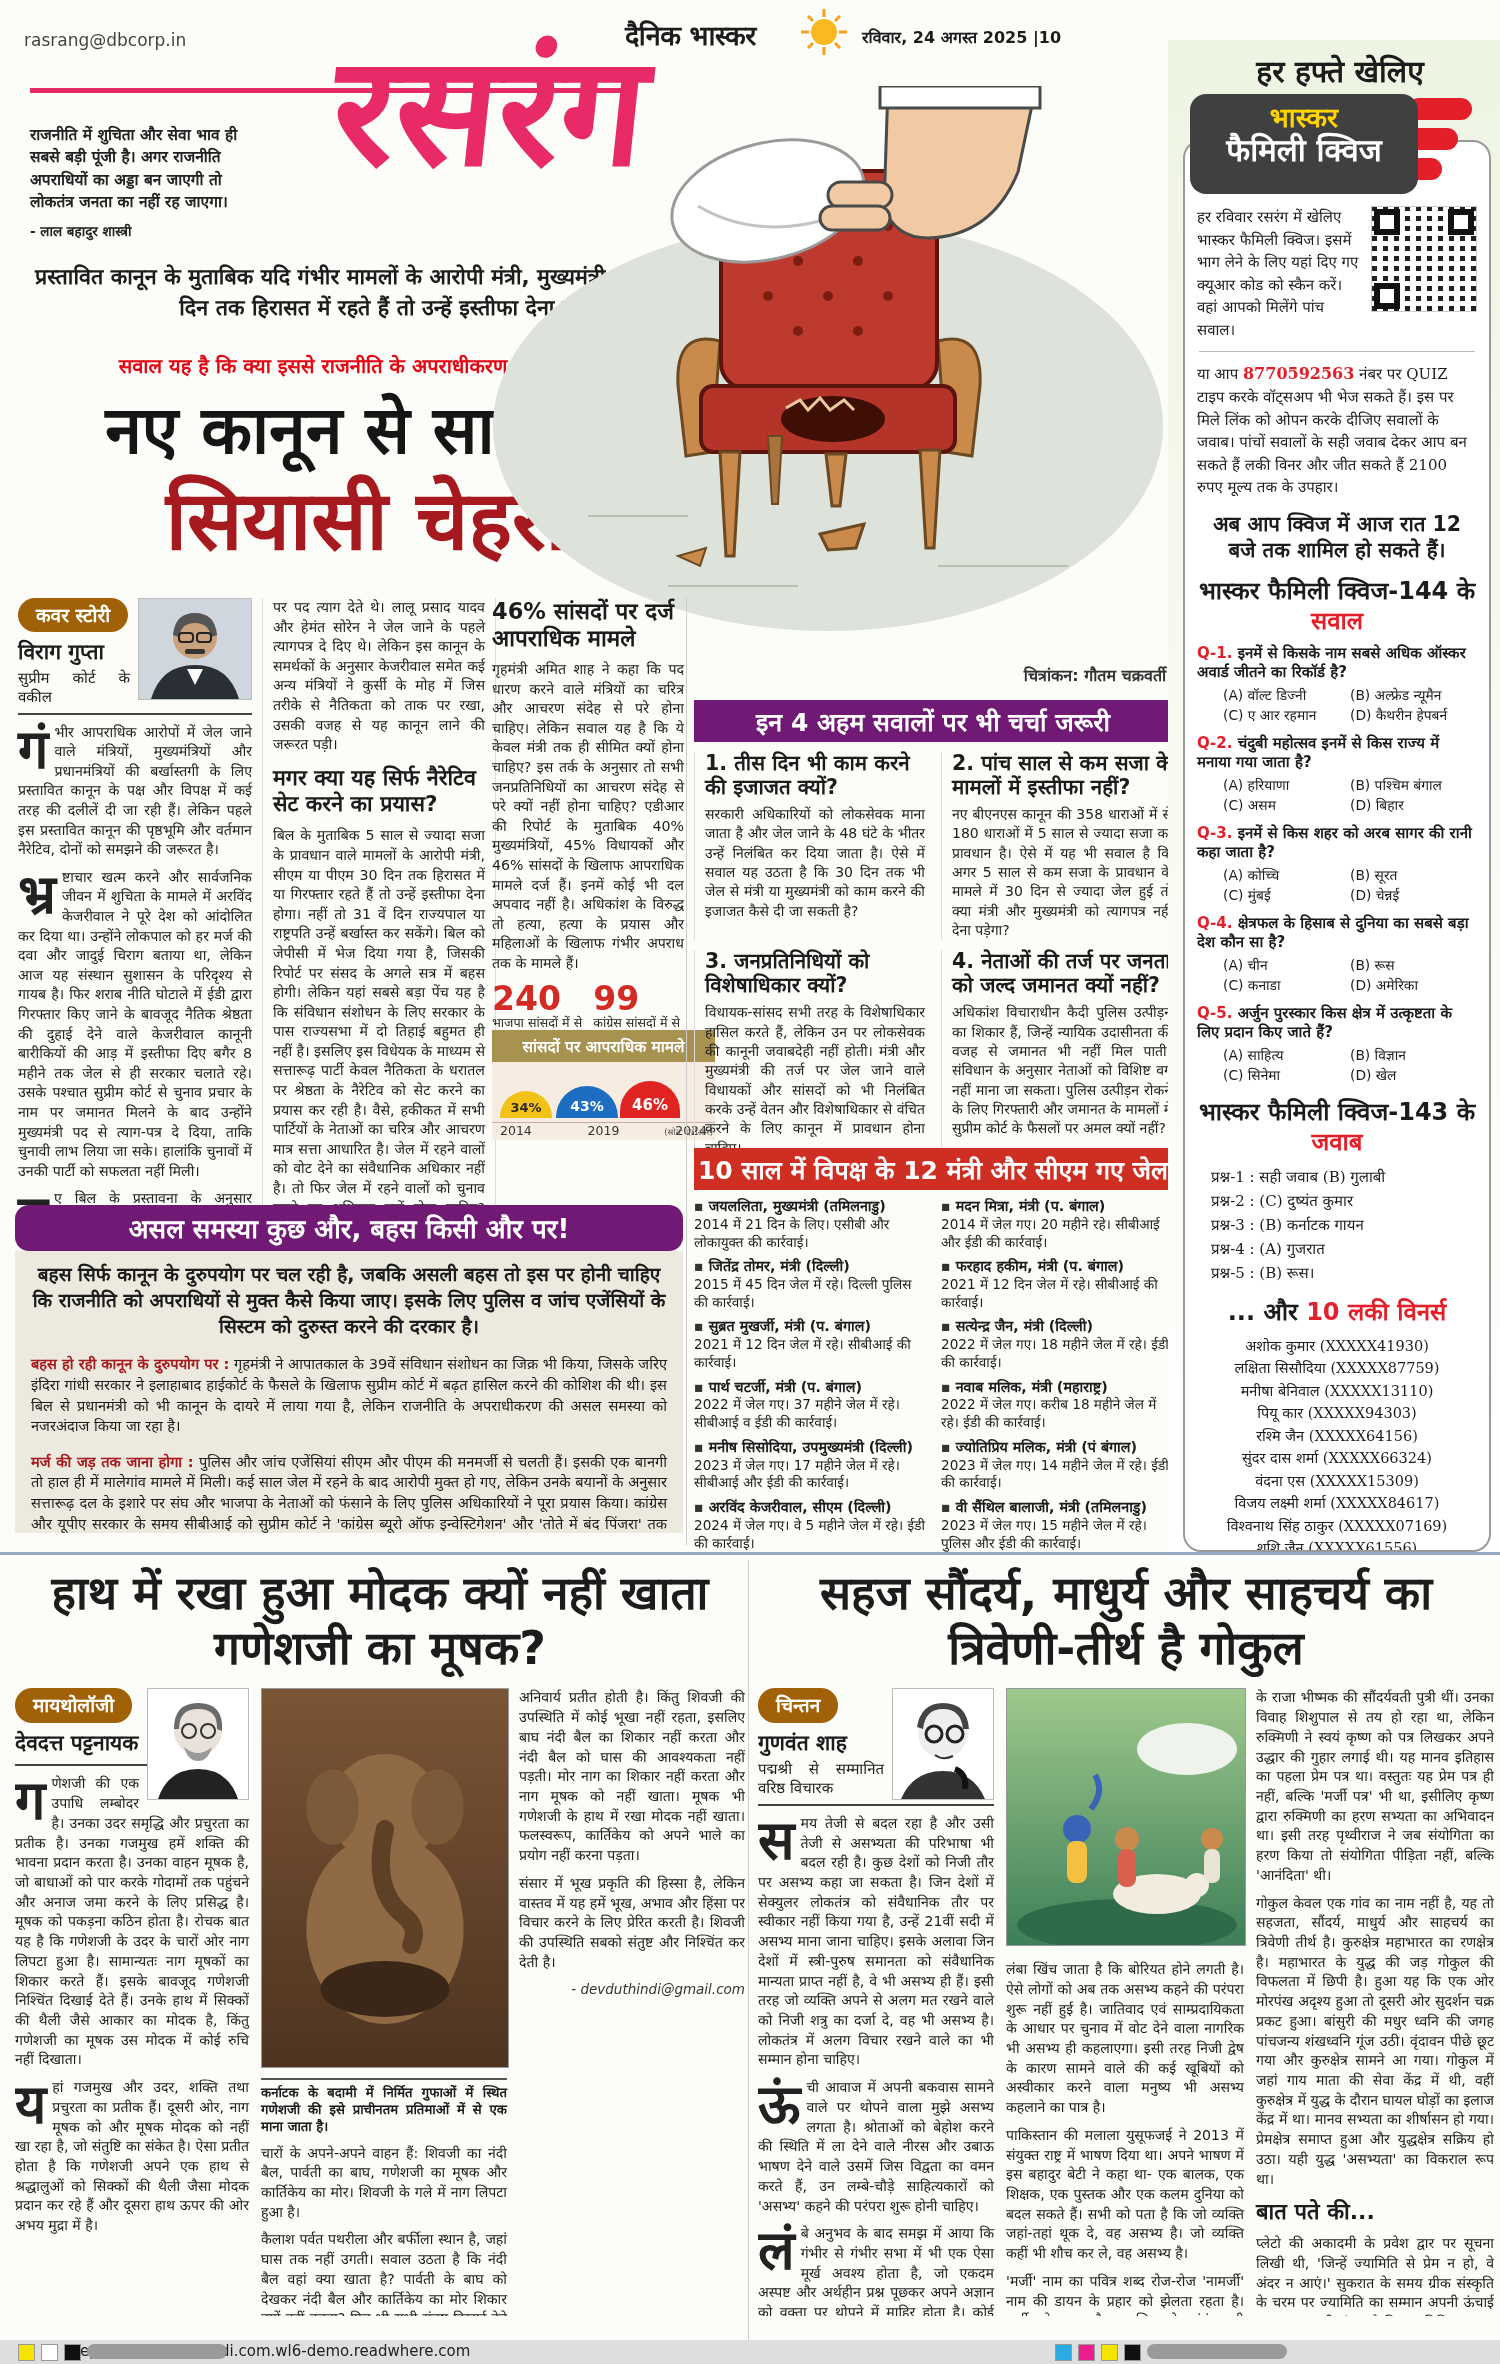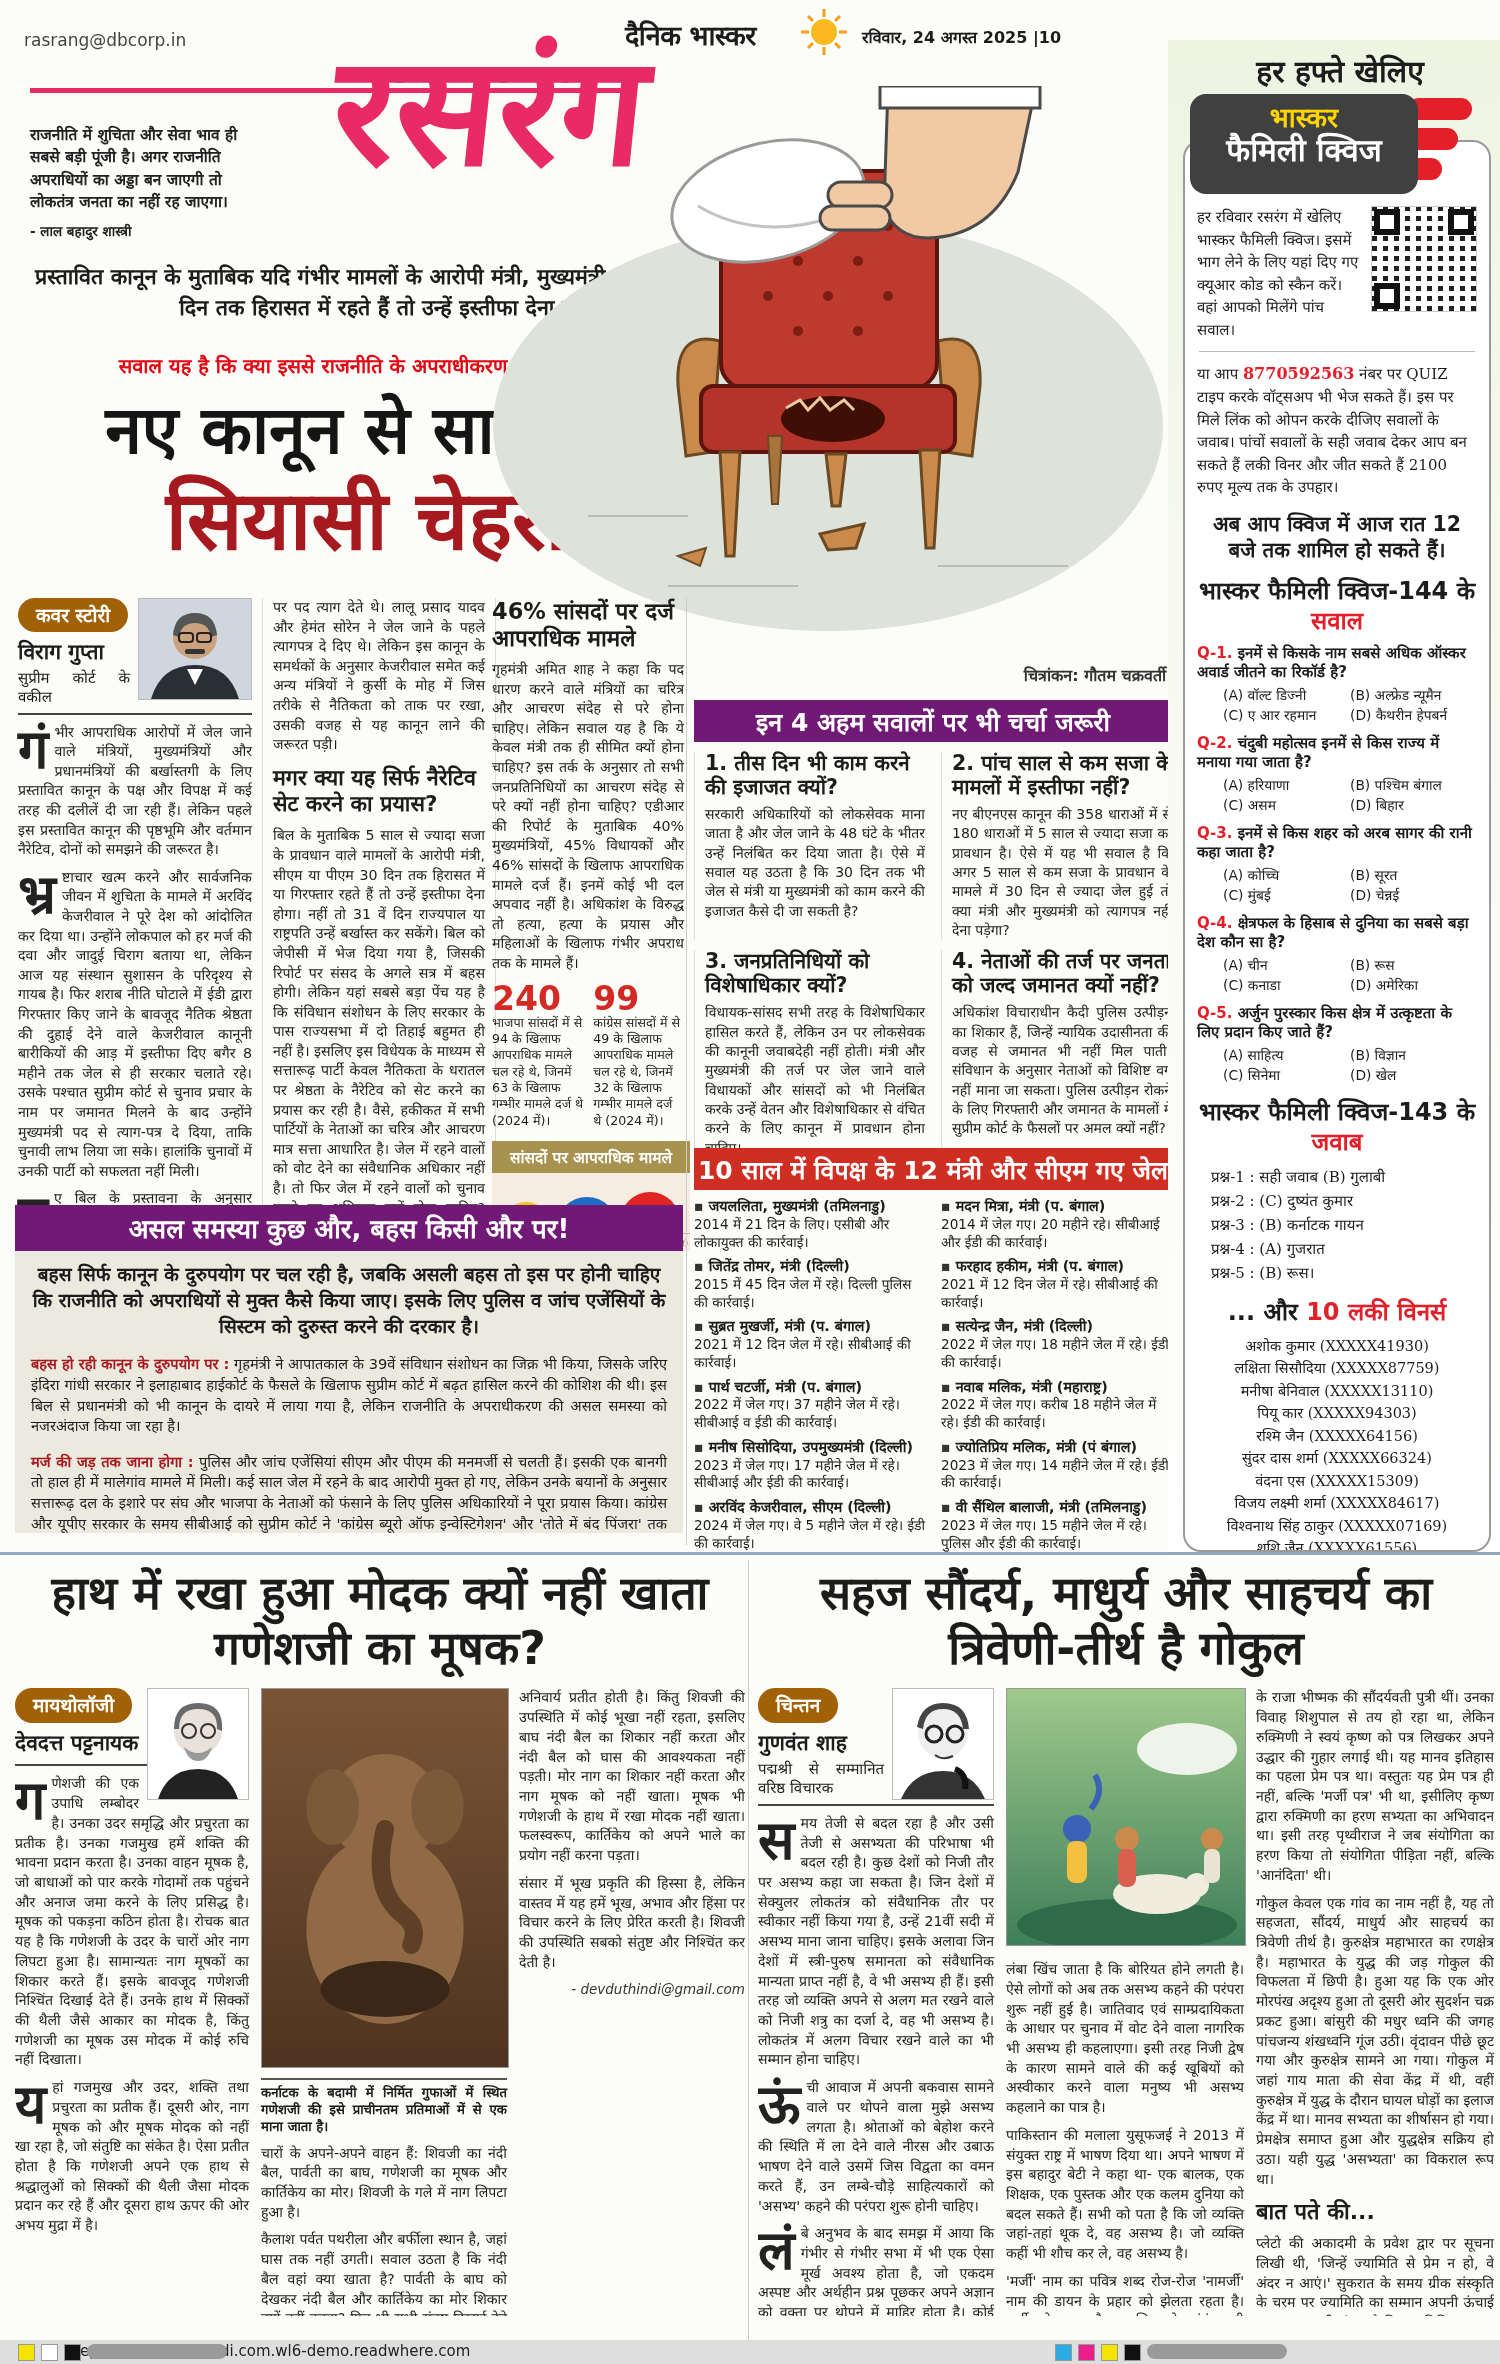--- a/index.html
+++ b/index.html
@@ -62,21 +62,21 @@
   .aphoto{float:right;margin:0 0 6px 8px;border:1px solid #bbb;}
   .aname{font-size:21px;font-weight:800;margin:6px 0 2px;}
   .arole{font-size:15px;line-height:1.25;margin-bottom:6px;}
   .arule{height:2px;background:#444;margin:6px 0 8px;}
   .dropcap::first-letter{font-size:54px;font-weight:800;float:left;line-height:.85;margin:4px 6px 0 0;color:#222;}
   .subhead2{font-size:21.5px;font-weight:800;line-height:1.2;margin:10px 0;text-align:left;}
   .c3 h3{font-size:22.5px;font-weight:800;line-height:1.2;margin:0 0 8px;text-align:left;}
   .stats{display:flex;gap:10px;margin-top:4px;}
   .stat .n{font-size:33px;font-weight:800;color:#d42a24;line-height:1;}
   .stat .s{font-size:12.6px;line-height:1.3;text-align:left;}
-  .chartbox{top:1141px;left:492px;width:198px;}
+  .chartbox{top:1030px;left:492px;width:223px;}
   .chartbox .hd{background:#a8924f;color:#fff;font-weight:800;font-size:15.5px;text-align:center;padding:5px 2px;}
   .chartbox .bd{background:#f7ece2;position:relative;height:78px;}
   .semi{position:absolute;bottom:22px;border-radius:999px 999px 0 0;color:#fff;font-weight:800;text-align:center;}
   .semi.y{background:#f2c219;color:#2b2b2b;}
   .semi.b{background:#1d6ec2;}
   .semi.r{background:#e02421;}
   .yrs{position:absolute;bottom:2px;left:0;right:0;display:flex;justify-content:space-between;
        padding:0 8px;font-size:12.5px;color:#333;border-top:1px solid #caa;}
   .src{position:absolute;bottom:3px;right:2px;font-size:8.5px;color:#555;}
   .vline1{top:598px;left:686px;width:1px;height:947px;background:#ccc;}
@@ -92,21 +92,21 @@
   
   .jail{top:1148px;left:694px;width:478px;}
   .jail .band{background:#cf2e23;font-size:25px;padding:4px 0;}
   .jgrid{display:grid;grid-template-columns:1fr 1fr;column-gap:16px;margin-top:8px;}
   .jitem{margin-bottom:7px;}
   .jitem .jn{font-size:14.3px;font-weight:800;line-height:1.25;}
   .jitem .jn::before{content:"▪ ";color:#333;}
   .jitem .jd{font-size:13.6px;line-height:1.3;}
   
   .debate{top:1205px;left:15px;width:668px;}
-  .debate .band{font-size:26px;padding:5px 0;}
+  .debate .band{font-size:26px;padding:5px 0;border-radius:14px;}
   .dbody{background:#eceadf;padding:10px 16px;height:282px;box-sizing:border-box;overflow:hidden;}
   .dintro{font-size:19px;font-weight:800;text-align:center;line-height:1.38;margin-bottom:8px;}
   .ditem{font-size:14.6px;line-height:1.42;text-align:justify;margin-bottom:6px;}
   .ditem b{color:#a6191f;}
   
   .secdiv{top:1552px;left:0;width:1500px;height:3px;background:#92a9c0;}
   .art{top:1560px;}
   .arthead{text-align:center;font-size:46px;font-weight:800;line-height:1.2;margin:6px 0 12px;}
   .artgrid{display:flex;gap:12px;height:628px;overflow:hidden;}
   .acol{font-size:14.1px;line-height:1.4;text-align:justify;}

